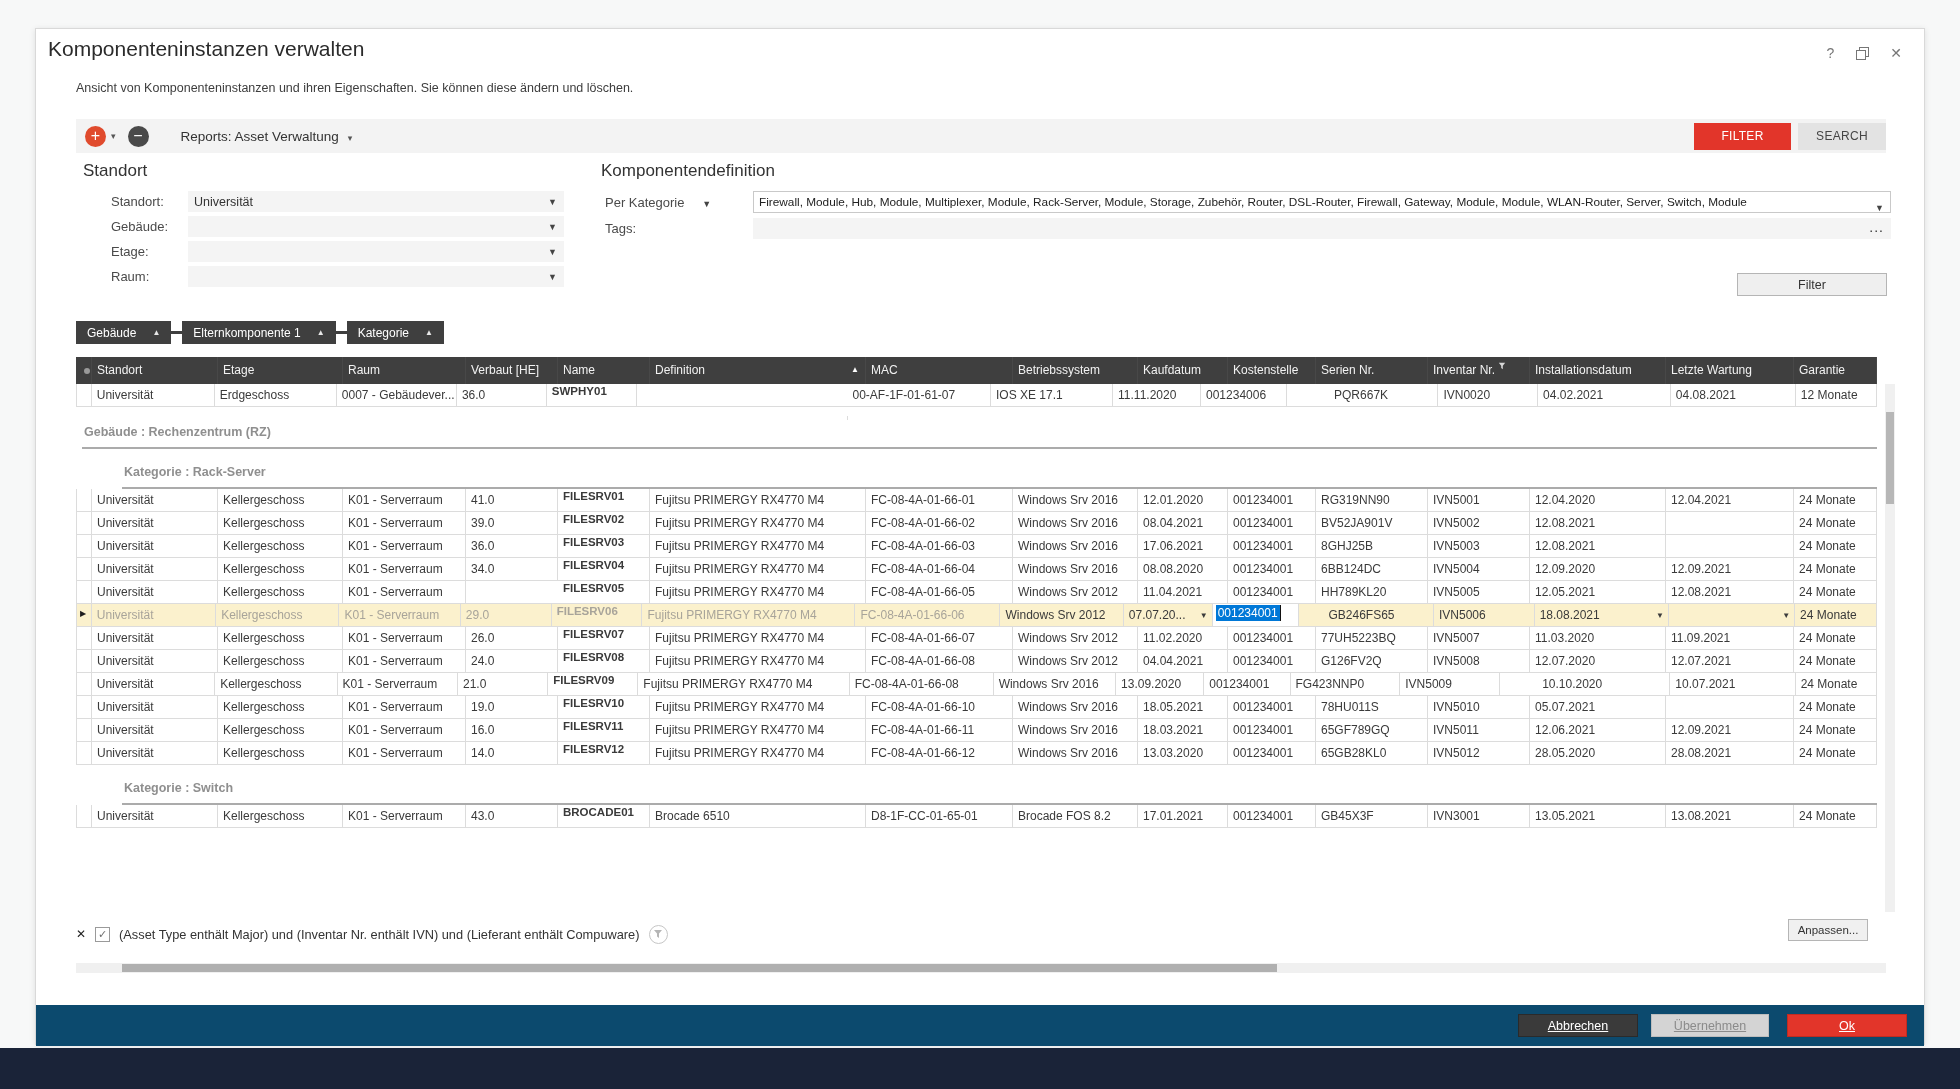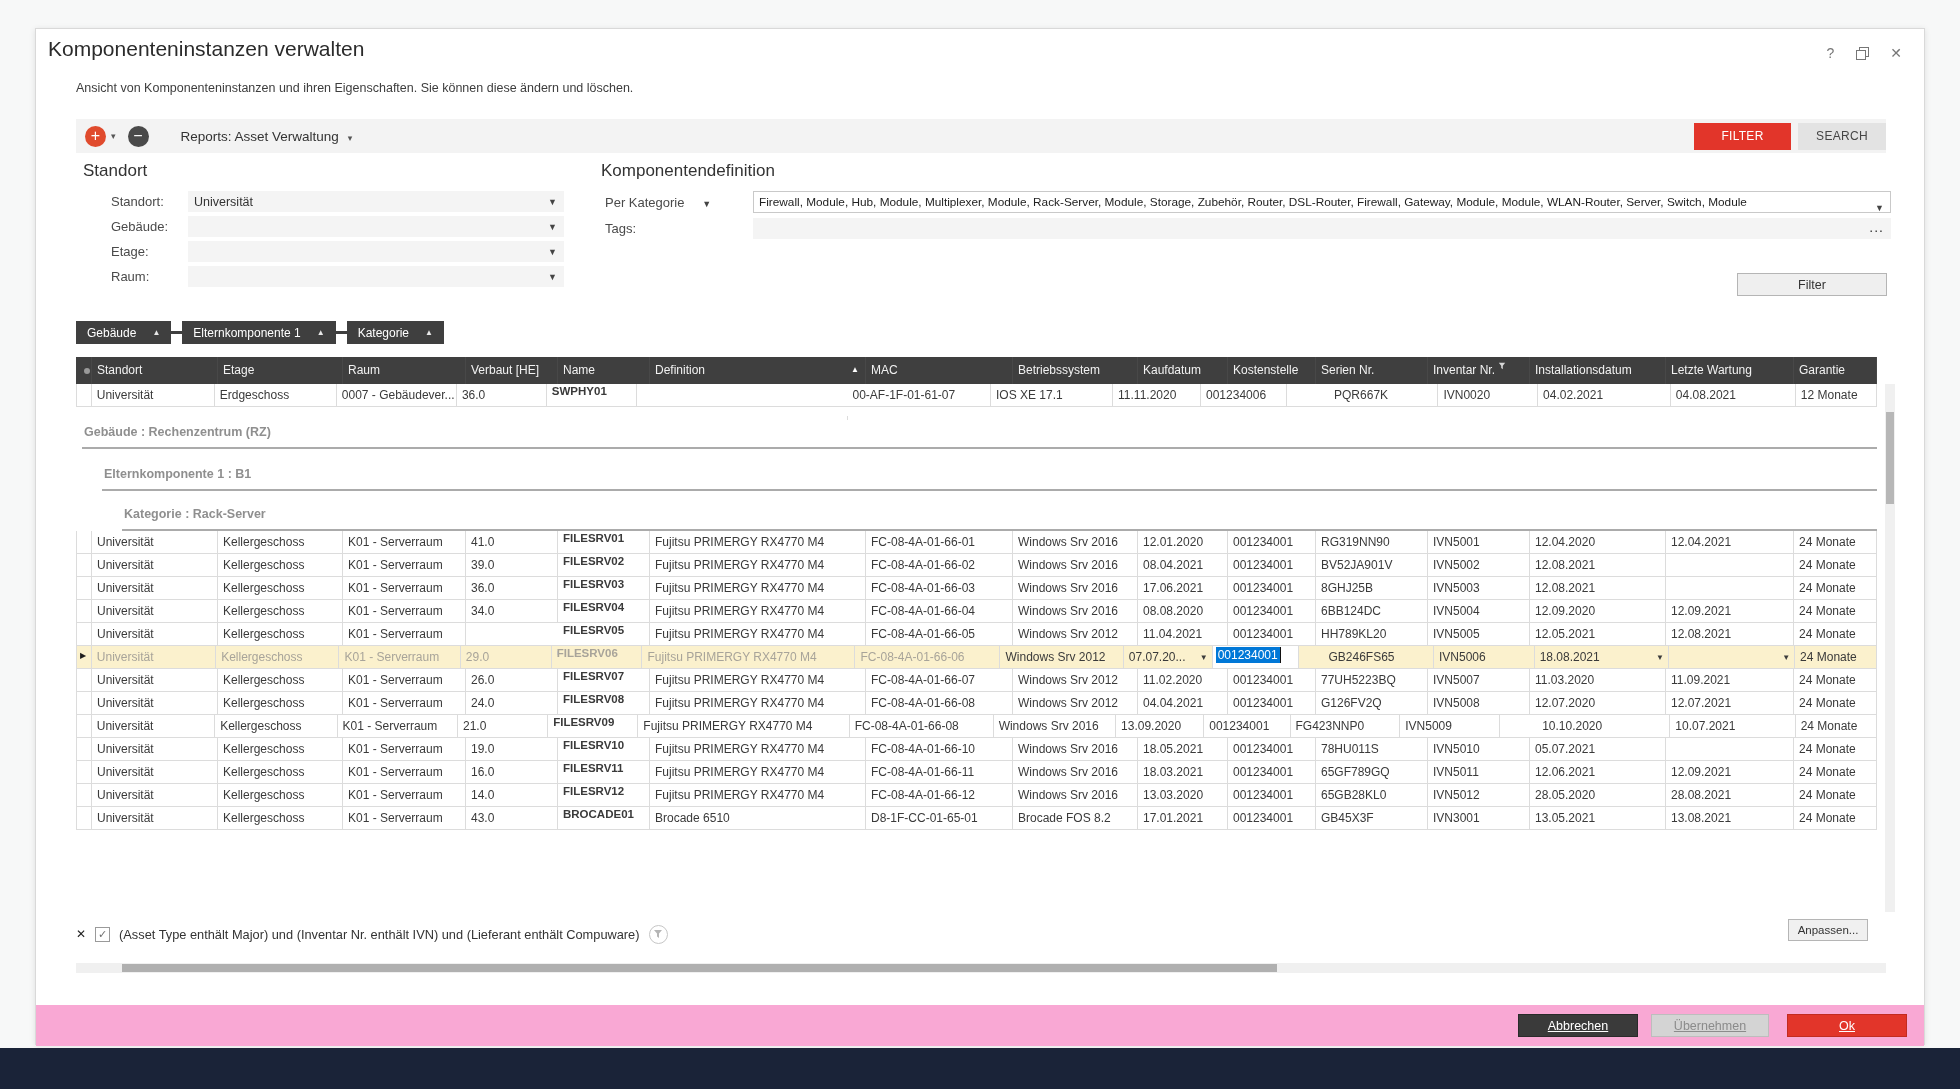--- a/index.html
+++ b/index.html
@@ -85,21 +85,21 @@
   .bf-x{font-size:12px;color:#222;font-weight:700;}
   .bf-check{width:13px;height:13px;border:1px solid #9a9a9a;background:#fff;display:flex;align-items:center;justify-content:center;font-size:11px;color:#6e6e6e;line-height:1;}
   .bf-text{font-size:12.8px;color:#333;}
   .bf-funnel{width:19px;height:19px;border:1.5px solid #c6c6c6;border-radius:50%;display:flex;align-items:center;justify-content:center;box-sizing:border-box;}
   .btn-anpassen{position:absolute;left:1752px;top:890px;width:80px;height:22px;background:#f0f0f0;border:1px solid #b5b5b5;font-size:11.5px;color:#333;font-family:inherit;}
 
   .hscroll{position:absolute;left:40px;top:934px;width:1810px;height:10px;background:#f0f0f0;}
   .hscroll .thumb{position:absolute;left:46px;top:1px;width:1155px;height:8px;background:#b0b0b0;}
 
   
-  .footer{position:absolute;left:0;top:976px;width:100%;height:41px;background:#f9a8d4;}
+  .footer{position:absolute;left:0;top:976px;width:100%;height:41px;background:#0c4a6e;}
   .footer button{position:absolute;top:9px;height:23px;font-size:12.5px;font-family:inherit;text-decoration:underline;}
   .btn-cancel{left:1482px;width:120px;background:#3a3a3a;color:#fff;border:1px solid #2a2a2a;}
   .btn-apply{left:1615px;width:118px;background:#d4d4d4;color:#8b8b8b;border:1px solid #bdbdbd;}
   .btn-ok{left:1751px;width:120px;background:#e2352a;color:#fff;border:1px solid #c22b20;}
 </style>
 </head>
 <body>
 
 <div class="window">
 
@@ -212,21 +212,20 @@
         <div class="cell" style="width: 125px;"><span>IOS XE 17.1</span></div>
         <div class="cell" style="width: 90px;"><span>11.11.2020</span></div>
         <div class="cell" style="width: 88px;"><span>001234006</span></div>
         <div class="cell" style="width: 112px; margin-left: 42px;"><span>PQR667K</span></div>
         <div class="cell" style="width: 102px;"><span>IVN0020</span></div>
         <div class="cell" style="width: 136px;"><span>04.02.2021</span></div>
         <div class="cell" style="width: 128px;"><span>04.08.2021</span></div>
         <div class="cell" style="width: 83px;"><span>12 Monate</span></div>
       </div>
       <div class="group-row lv0">Gebäude : Rechenzentrum (RZ)</div>
-      <div class="group-row lv1">Elternkomponente 1 : B1</div>
       <div class="group-row lv2">Kategorie : Rack-Server</div>
       <div class="trow">
         <div class="cell gutter" style="width: 16px;"></div>
         <div class="cell" style="width: 126px;"><span>Universität</span></div>
         <div class="cell" style="width: 125px;"><span>Kellergeschoss</span></div>
         <div class="cell" style="width: 123px;"><span>K01 - Serverraum</span></div>
         <div class="cell" style="width: 92px;"><span>41.0</span></div>
         <div class="cell" style="width: 92px;"><span class="nm">FILESRV01</span></div>
         <div class="cell" style="width: 216px;"><span>Fujitsu PRIMERGY RX4770 M4</span></div>
         <div class="cell" style="width: 147px;"><span>FC-08-4A-01-66-01</span></div>
@@ -430,20 +429,21 @@
         <div class="cell" style="width: 147px;"><span>FC-08-4A-01-66-12</span></div>
         <div class="cell" style="width: 125px;"><span>Windows Srv 2016</span></div>
         <div class="cell" style="width: 90px;"><span>13.03.2020</span></div>
         <div class="cell" style="width: 88px;"><span>001234001</span></div>
         <div class="cell" style="width: 112px;"><span>65GB28KL0</span></div>
         <div class="cell" style="width: 102px;"><span>IVN5012</span></div>
         <div class="cell" style="width: 136px;"><span>28.05.2020</span></div>
         <div class="cell" style="width: 128px;"><span>28.08.2021</span></div>
         <div class="cell" style="width: 83px;"><span>24 Monate</span></div>
       </div>
+      <div class="group-row lv2">Kategorie : Switch</div>
       <div class="trow">
         <div class="cell gutter" style="width: 16px;"></div>
         <div class="cell" style="width: 126px;"><span>Universität</span></div>
         <div class="cell" style="width: 125px;"><span>Kellergeschoss</span></div>
         <div class="cell" style="width: 123px;"><span>K01 - Serverraum</span></div>
         <div class="cell" style="width: 92px;"><span>43.0</span></div>
         <div class="cell" style="width: 92px;"><span class="nm">BROCADE01</span></div>
         <div class="cell" style="width: 216px;"><span>Brocade 6510</span></div>
         <div class="cell" style="width: 147px;"><span>D8-1F-CC-01-65-01</span></div>
         <div class="cell" style="width: 125px;"><span>Brocade FOS 8.2</span></div>

